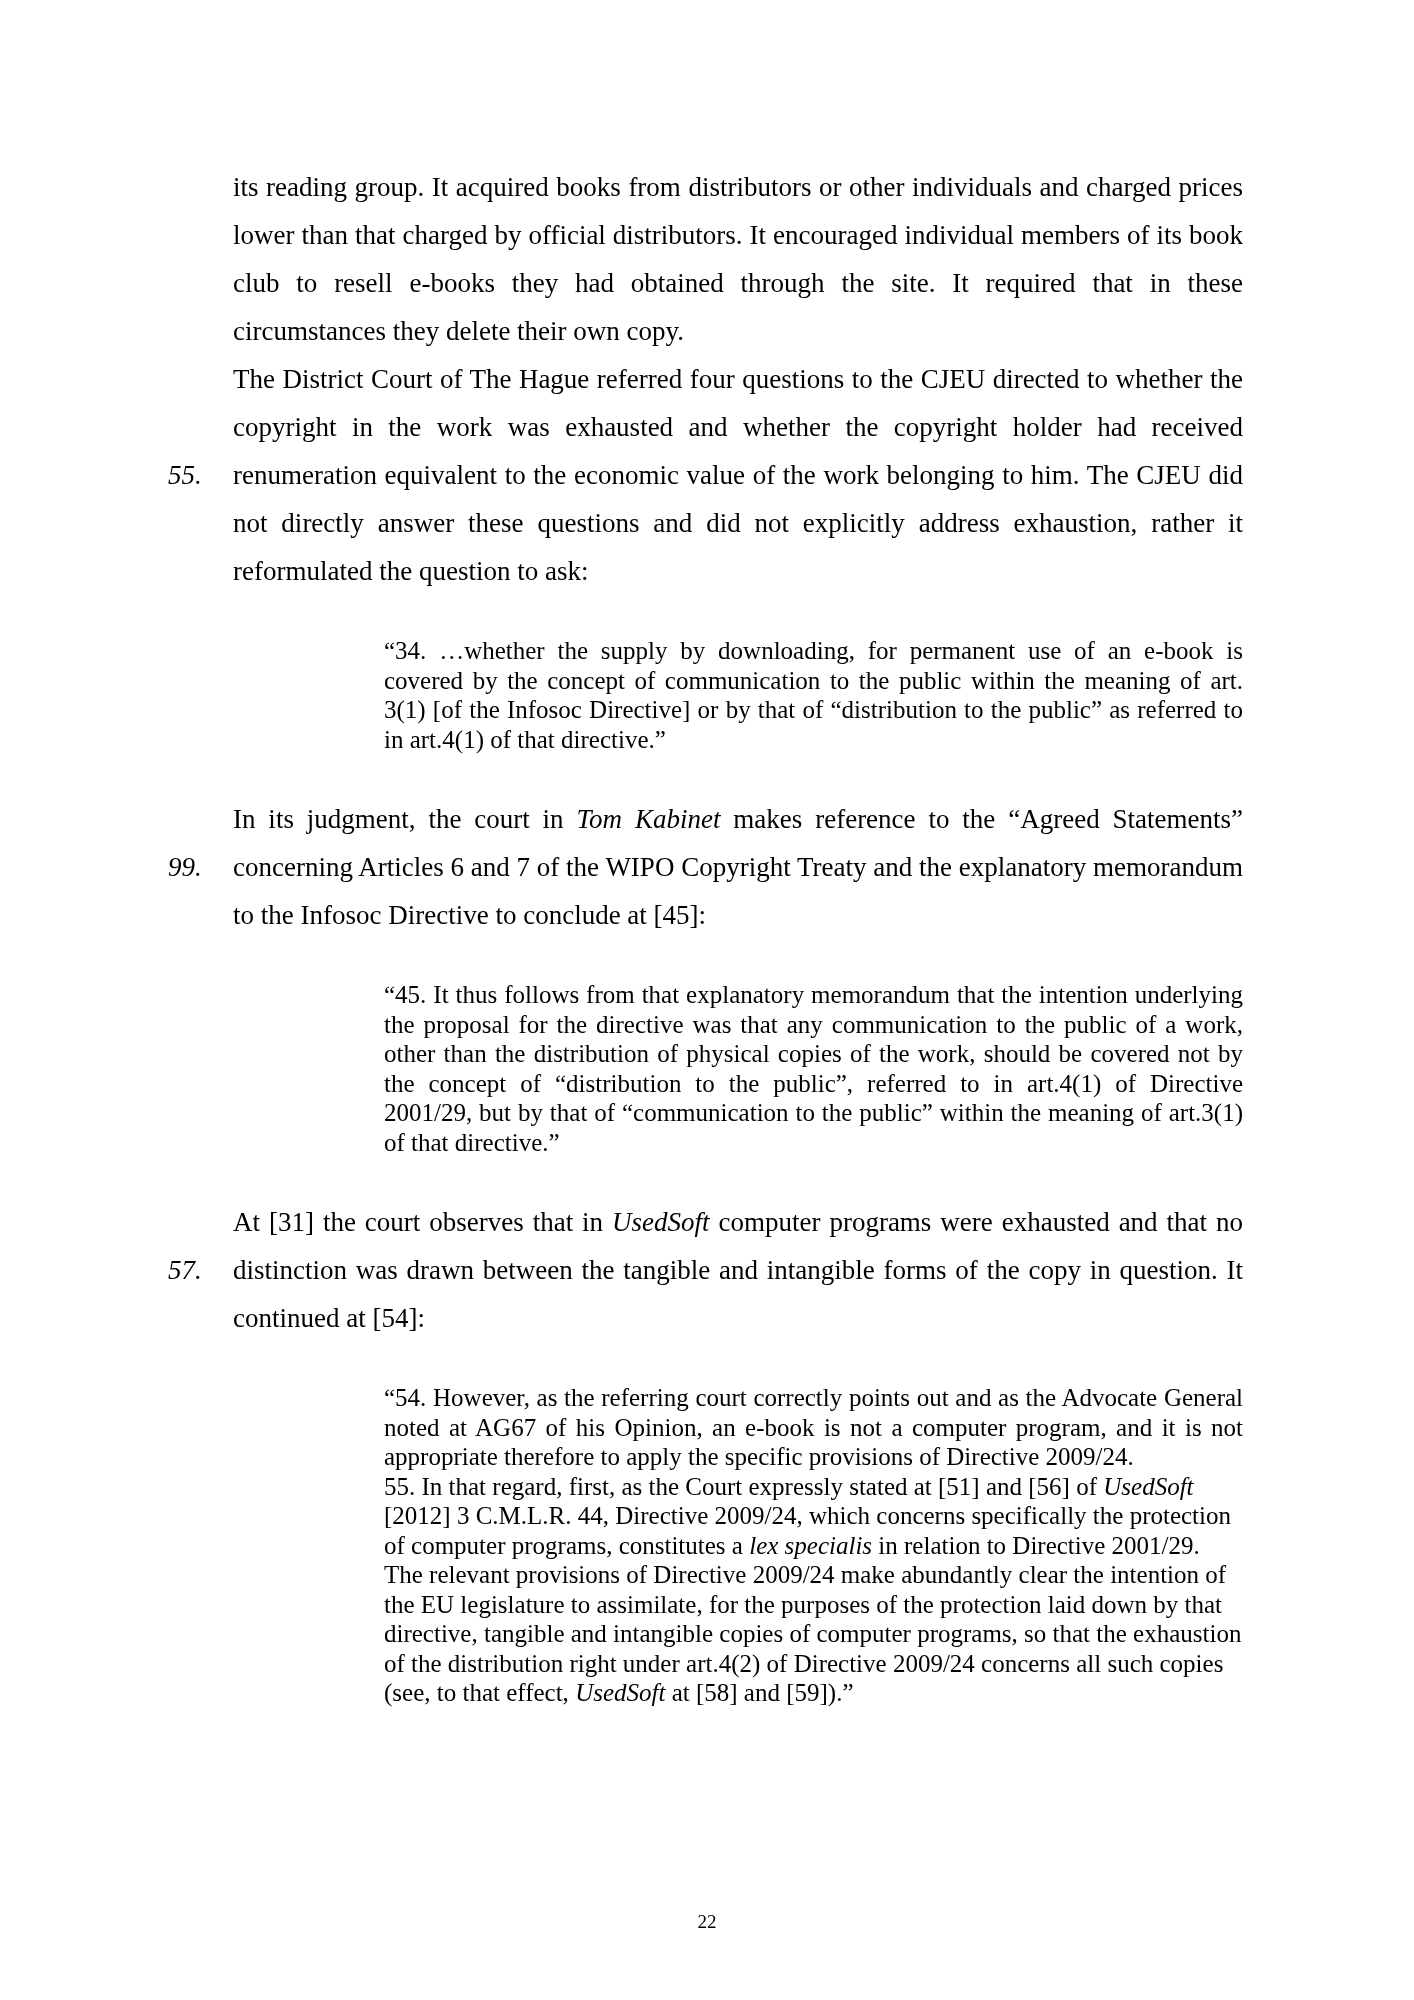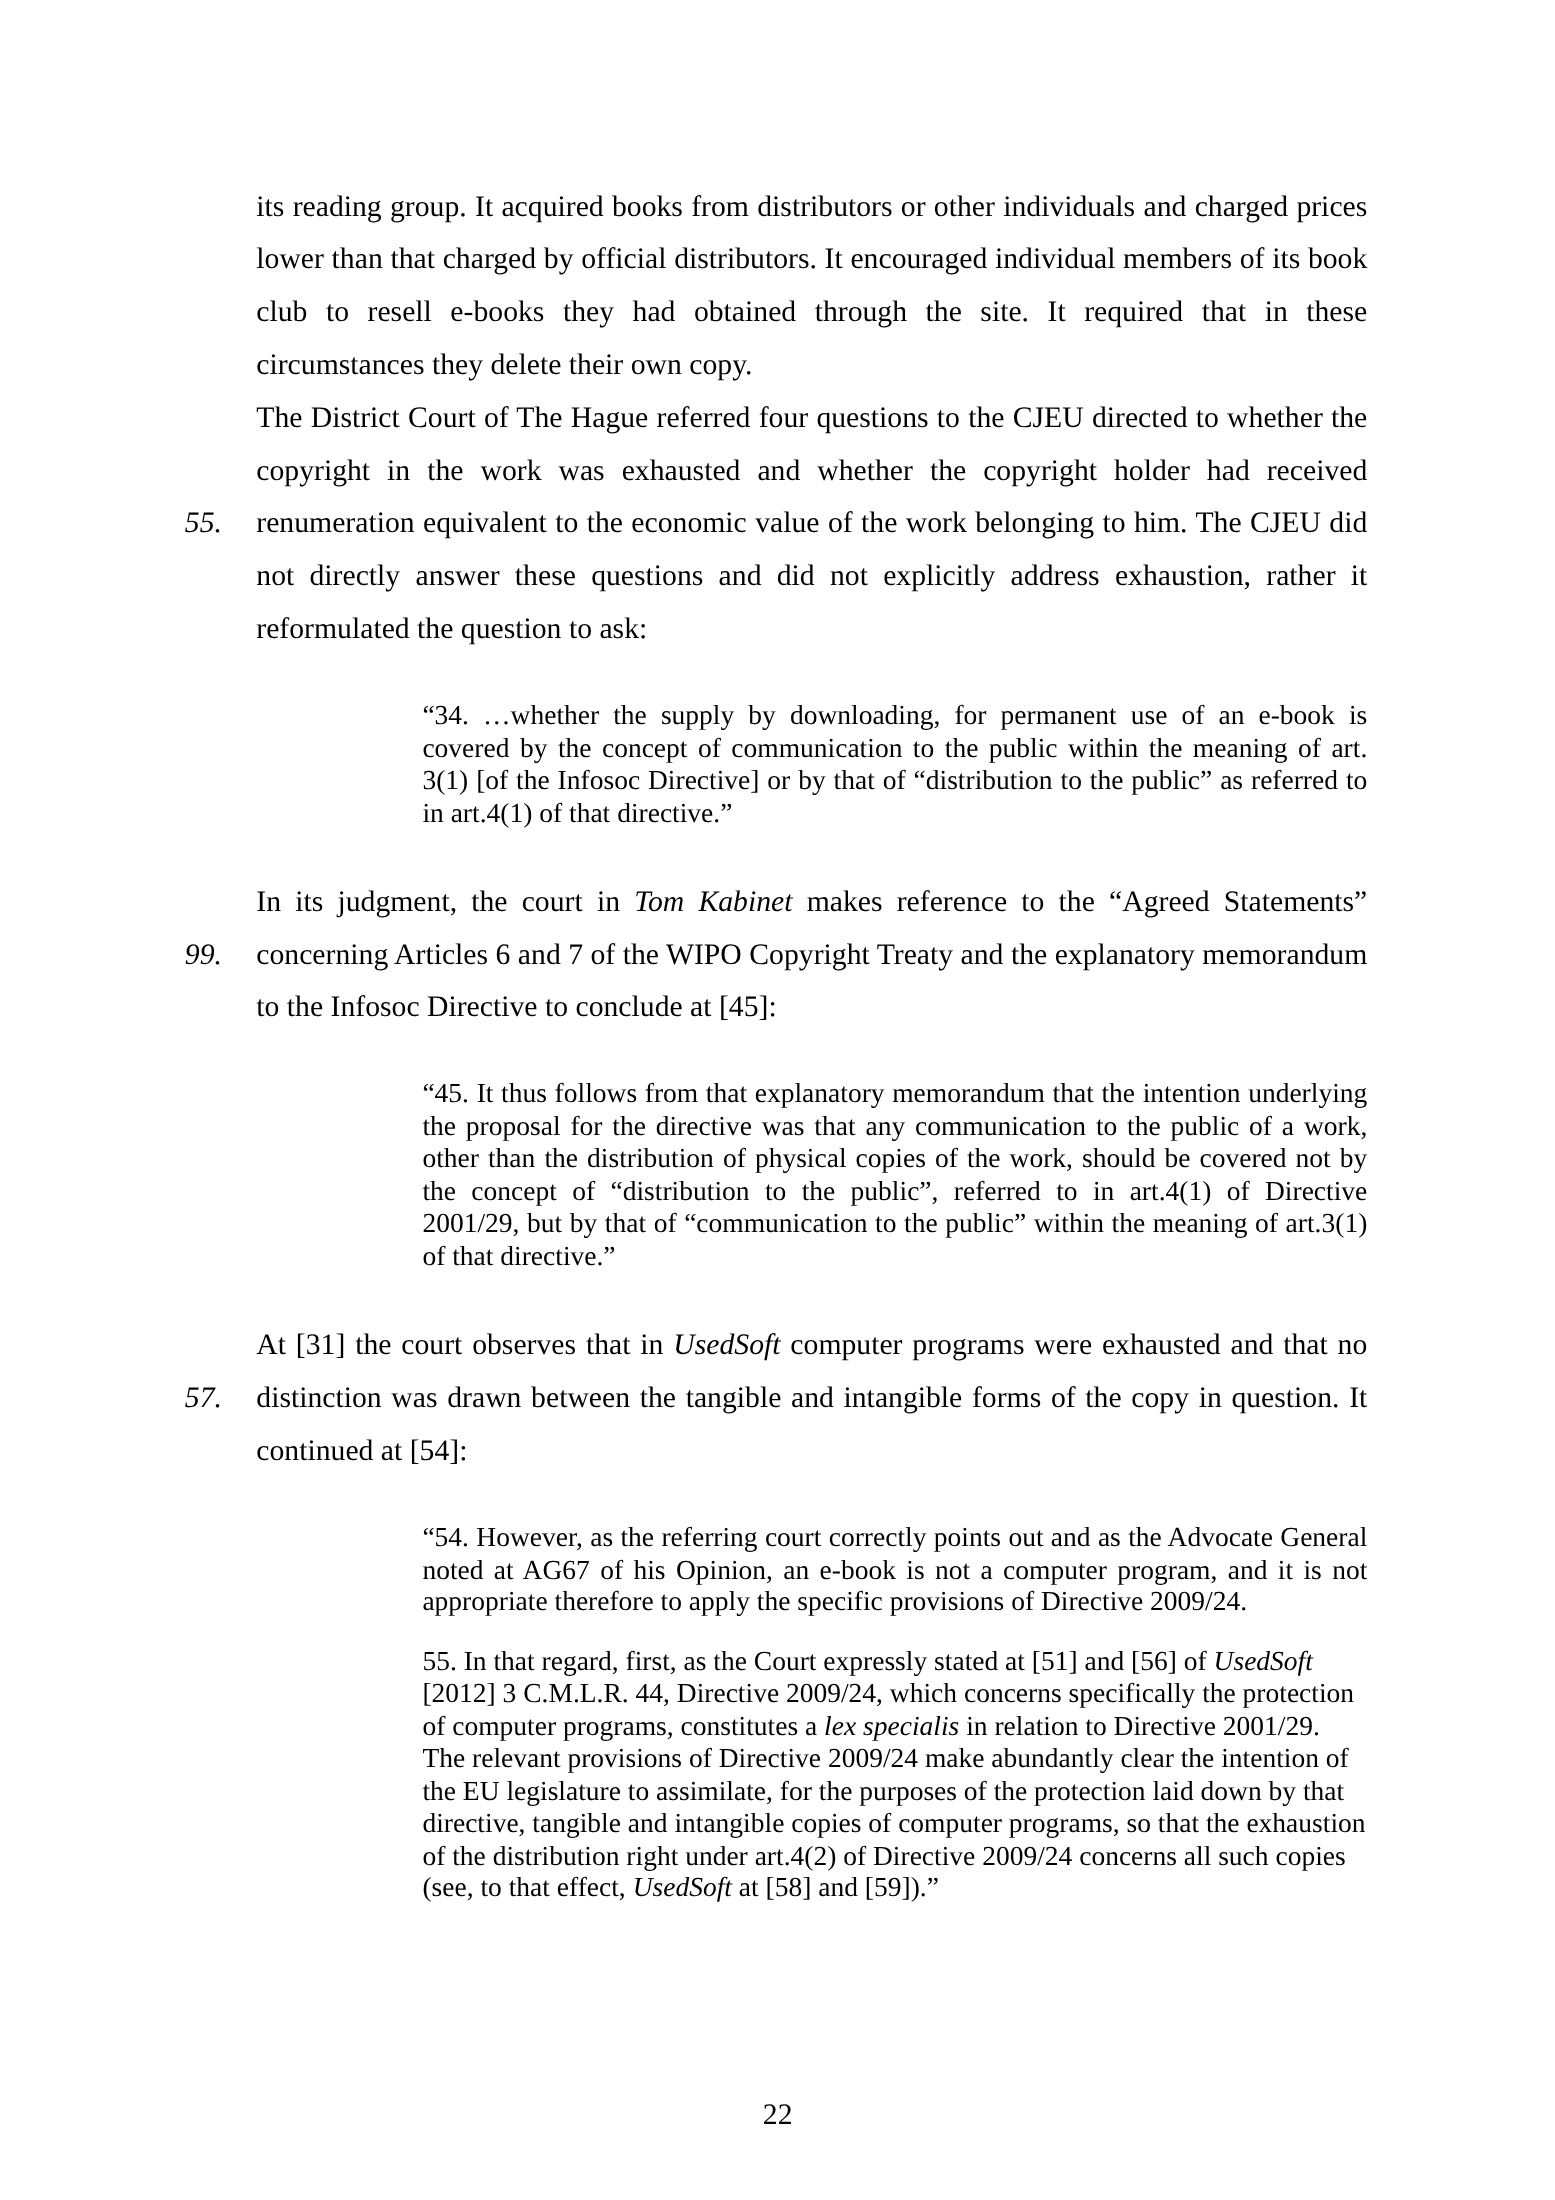--- a/index.html
+++ b/index.html
@@ -41,35 +41,34 @@
     margin-left: 65px;
   }
   .quote {
     margin: 41px 0 41px 216px;
     width: 859px;
     font-size: 25px;
     line-height: 29.5px;
     text-align: justify;
   }
   .quote .quote-para + .quote-para {
-    margin-top: 24px;
   }
   .quote .quote-para.ragged {
     text-align: left;
   }
   i { font-style: italic; }
   .footer {
     position: absolute;
     left: 0;
     top: 1906px;
     width: 100%;
     text-align: center;
   }
   .page-number {
-    font-size: 27px;
+    font-size: 19px;
     line-height: 32px;
     display: inline-block;
   }
 </style>
 </head>
 <body>
 
 <div class="page">
   <main class="content">
 

